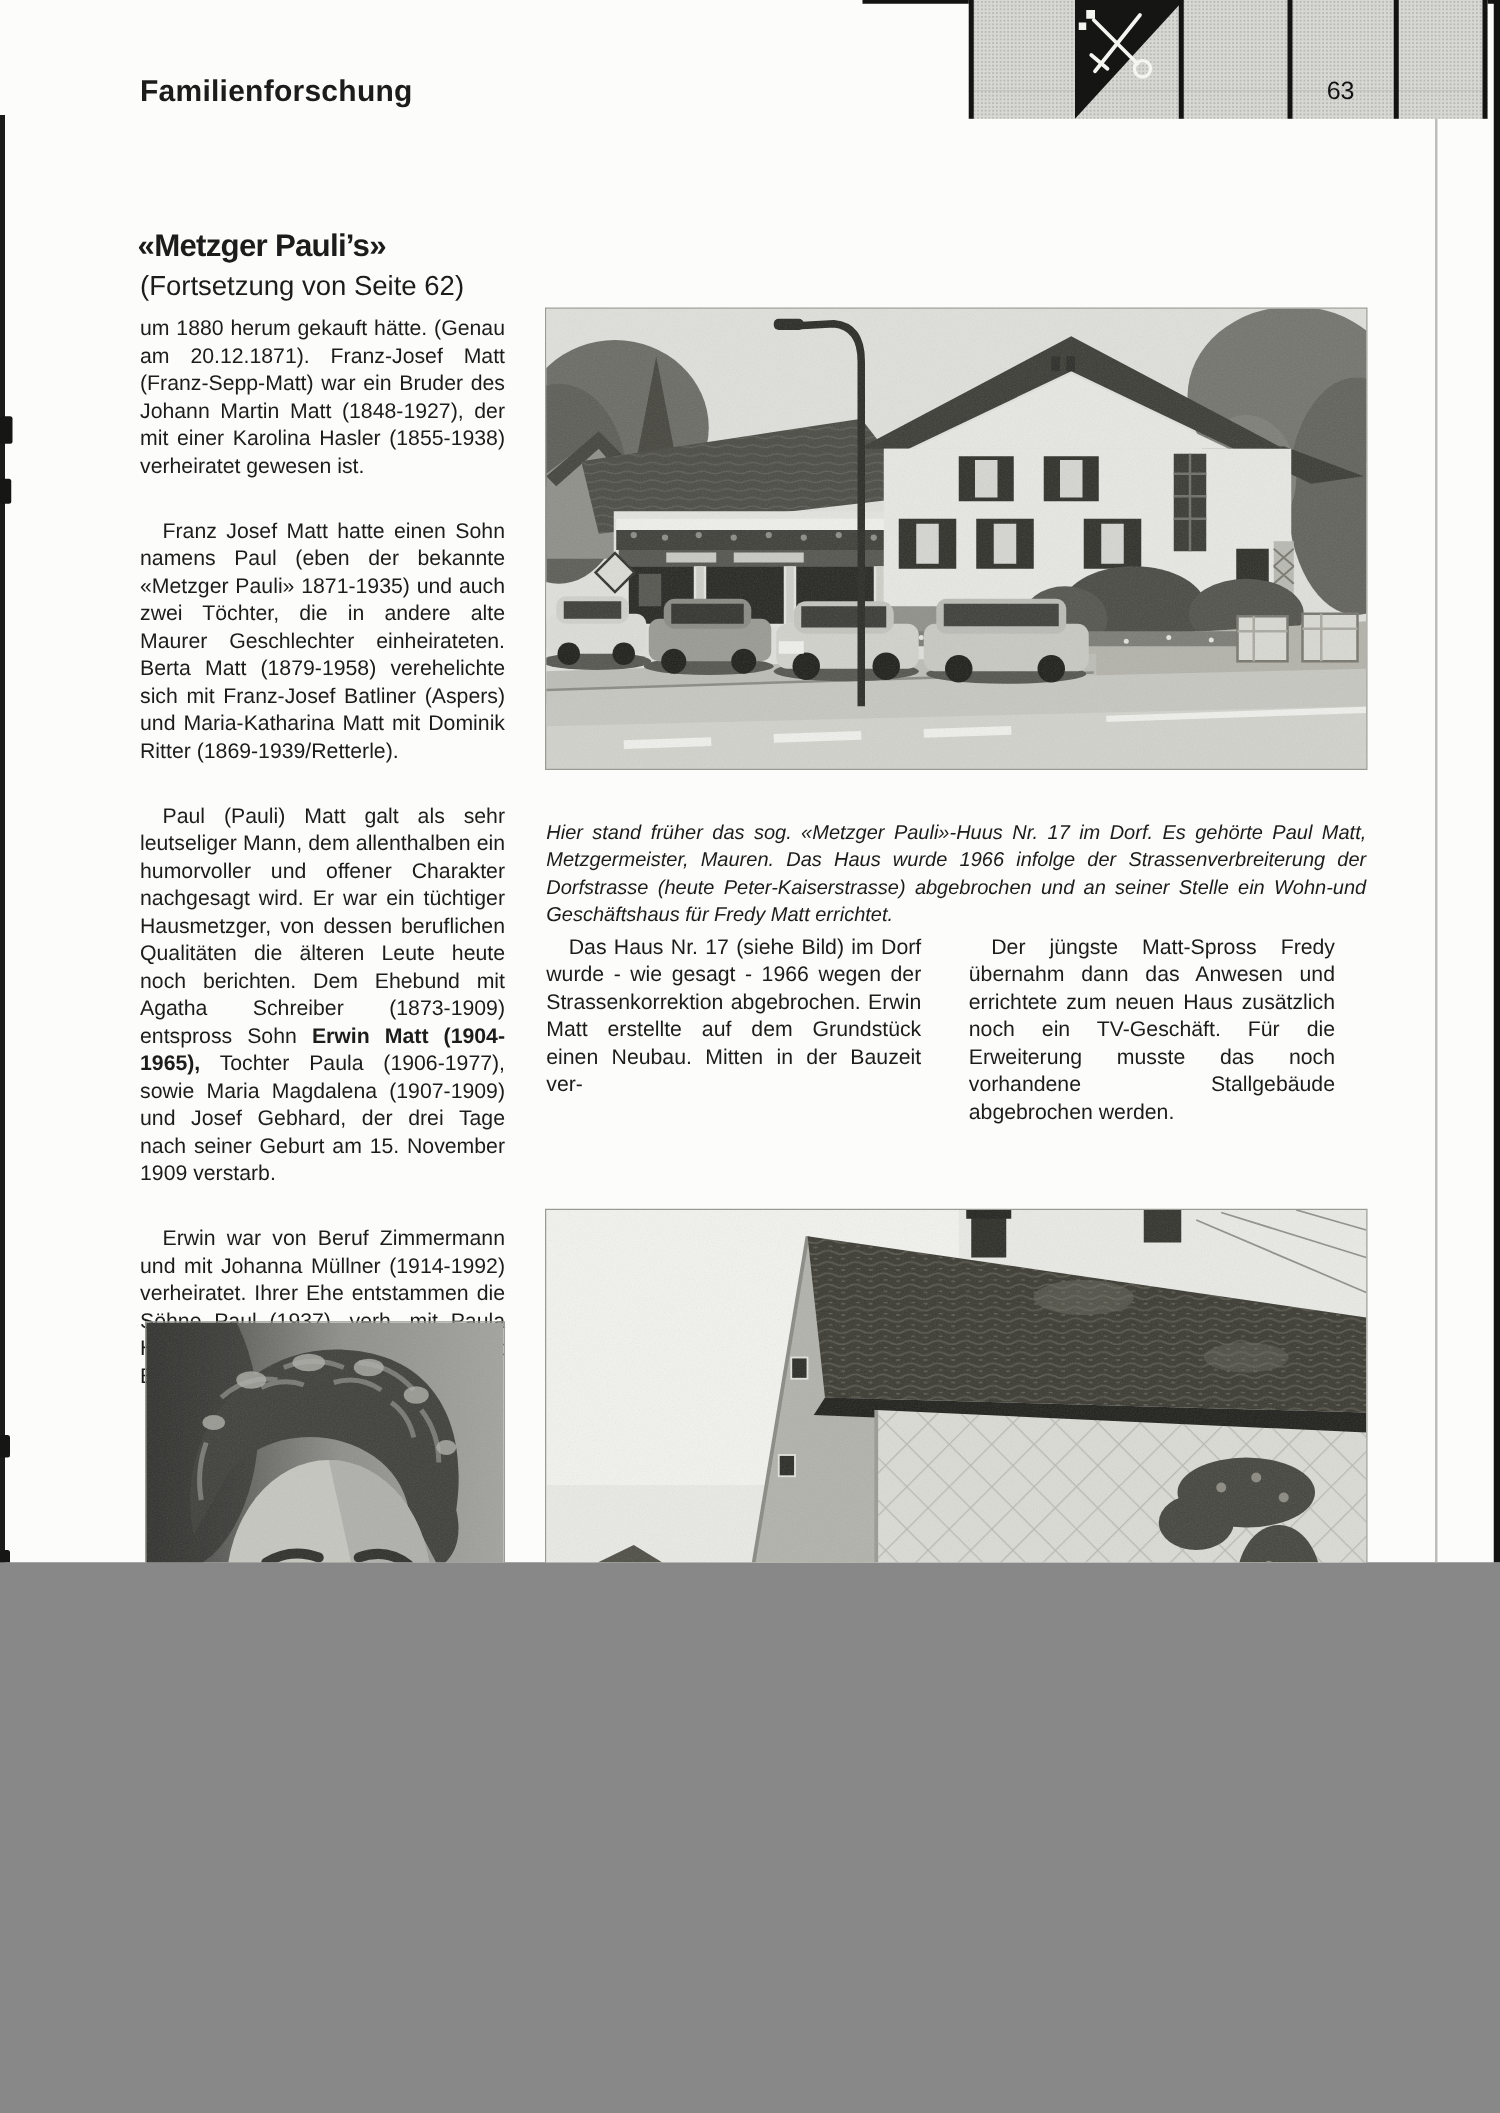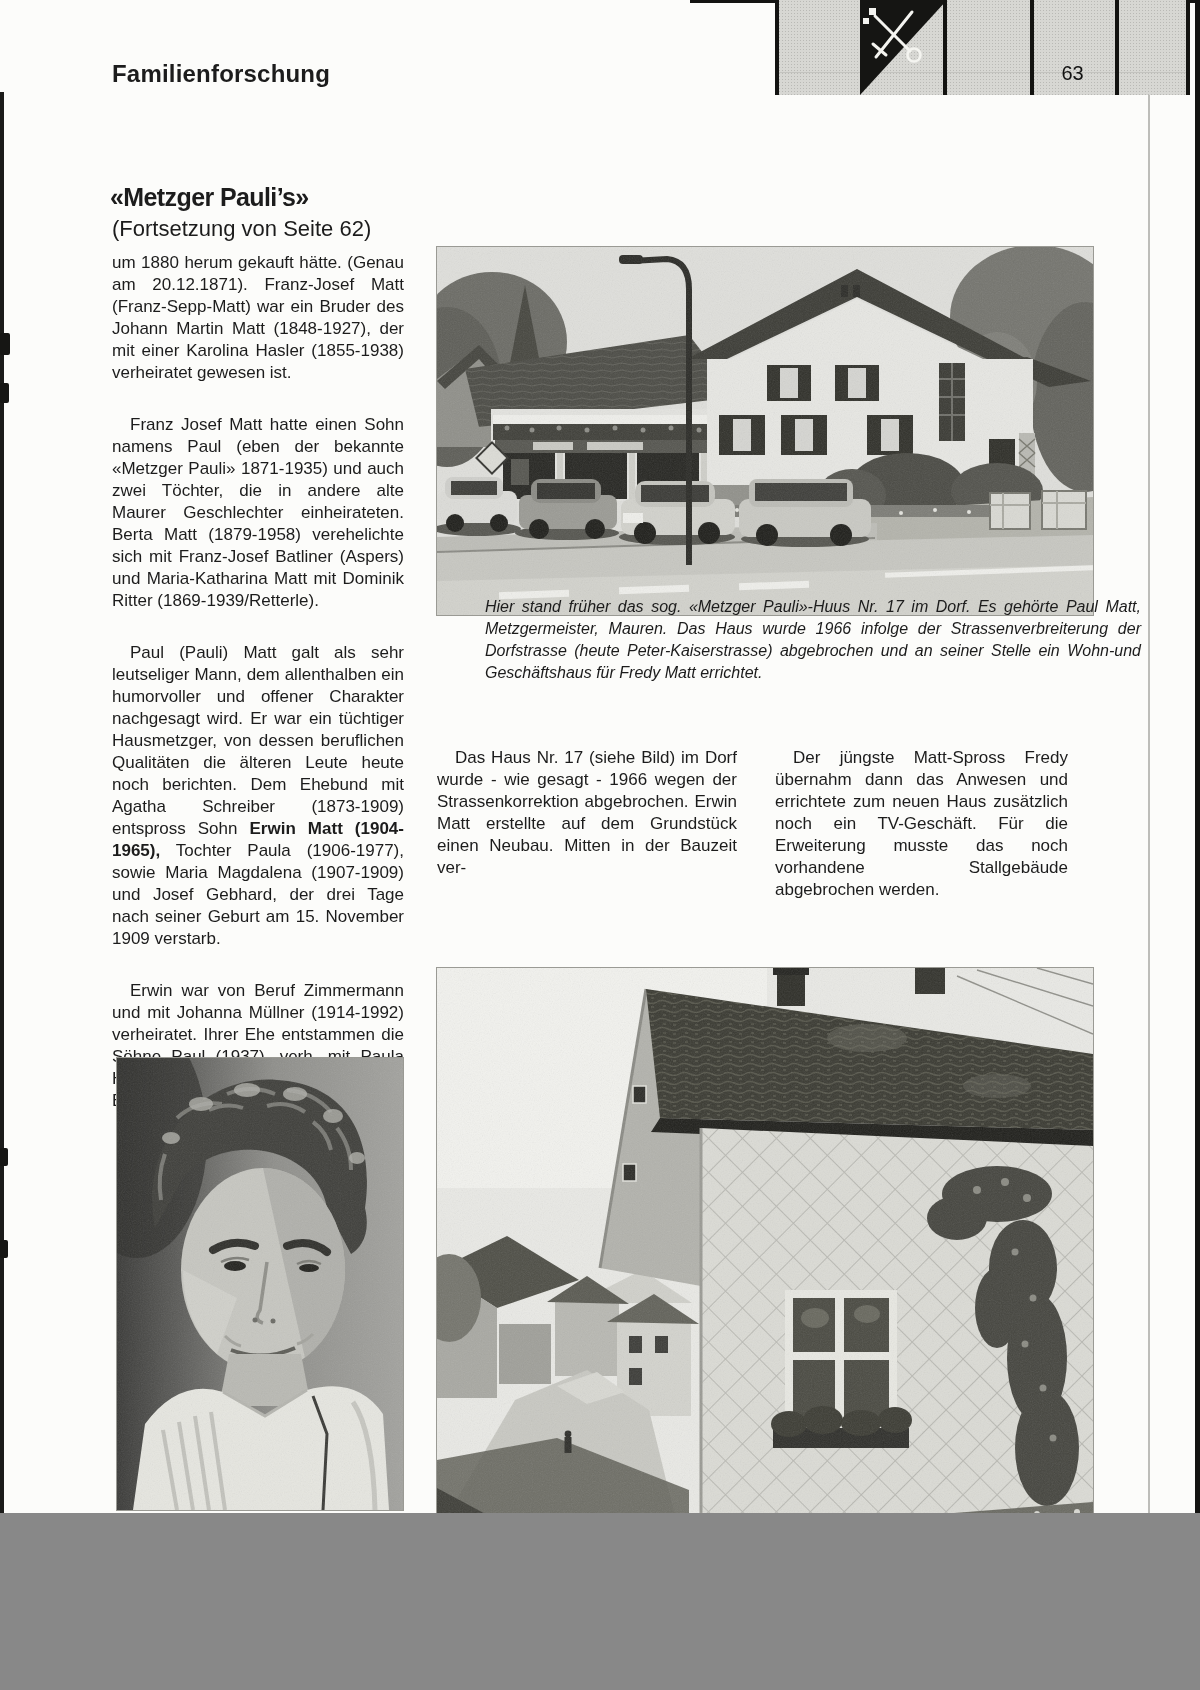--- a/index.html
+++ b/index.html
@@ -1,17 +1,17 @@
 <!DOCTYPE html>
 <html><head>
 <meta charset="utf-8">
 <style>
   html,body{margin:0;padding:0;background:#888;}
   .page{
-    position:relative;width:1200px;height:1513px;margin:0 auto;
+    position:relative;width:1200px;height:1250px;margin:0 auto;
     background:#fcfcfa;color:#1c1c1c;overflow:hidden;
     font-family:"Liberation Sans","DejaVu Sans",sans-serif;
   }
   
   .masthead{position:absolute;left:112px;top:60px;font-size:24px;font-weight:bold;letter-spacing:.2px;}
   .band{position:absolute;left:775px;top:0;width:415px;height:95px;
     background-color:#d7d7d3;
     background-image:radial-gradient(circle,#b9b9b5 .7px,rgba(0,0,0,0) .9px);
     background-size:3px 3px;}
   .band .rule{position:absolute;left:0;top:72px;width:100%;height:1px;background:#c3c3bf;}
@@ -31,21 +31,21 @@
   .col-mid p{margin-bottom:22px;}
   .col-right{left:775px;top:747px;width:293px;}
   .col-right p{margin-bottom:22px;}
   
   figure{margin:0;padding:0;position:absolute;line-height:0;}
   figure svg{display:block;outline:1px solid #9a9a94;}
   .photo-top{left:437px;top:247px;}
   .photo-street{left:437px;top:968px;}
   .photo-portrait{left:117px;top:1058px;}
   .cap{position:absolute;font-size:16px;font-style:italic;line-height:22px;text-align:justify;}
-  .cap-top{left:437px;top:596px;width:656px;margin-left:48px;}
+  .cap-top{left:437px;top:656px;width:656px;}
   .cap-street{left:437px;top:1543px;width:656px;}
   .cap-portrait{left:117px;top:1518px;width:290px;}
   
   .edge-left{position:absolute;left:0;top:92px;width:4px;height:1590px;background:#1b1b19;}
   .edge-right{position:absolute;left:1195px;top:0;width:5px;height:1690px;background:#131311;}
   .edge-bottom{position:absolute;left:0;top:1681px;width:1200px;height:9px;background:#0e0e0c;}
   .faint-line{position:absolute;left:1148px;top:95px;width:2px;height:1545px;background:#bdbdb9;}
   .blob{position:absolute;background:#161614;border-radius:2px;}
 </style>
 </head>

